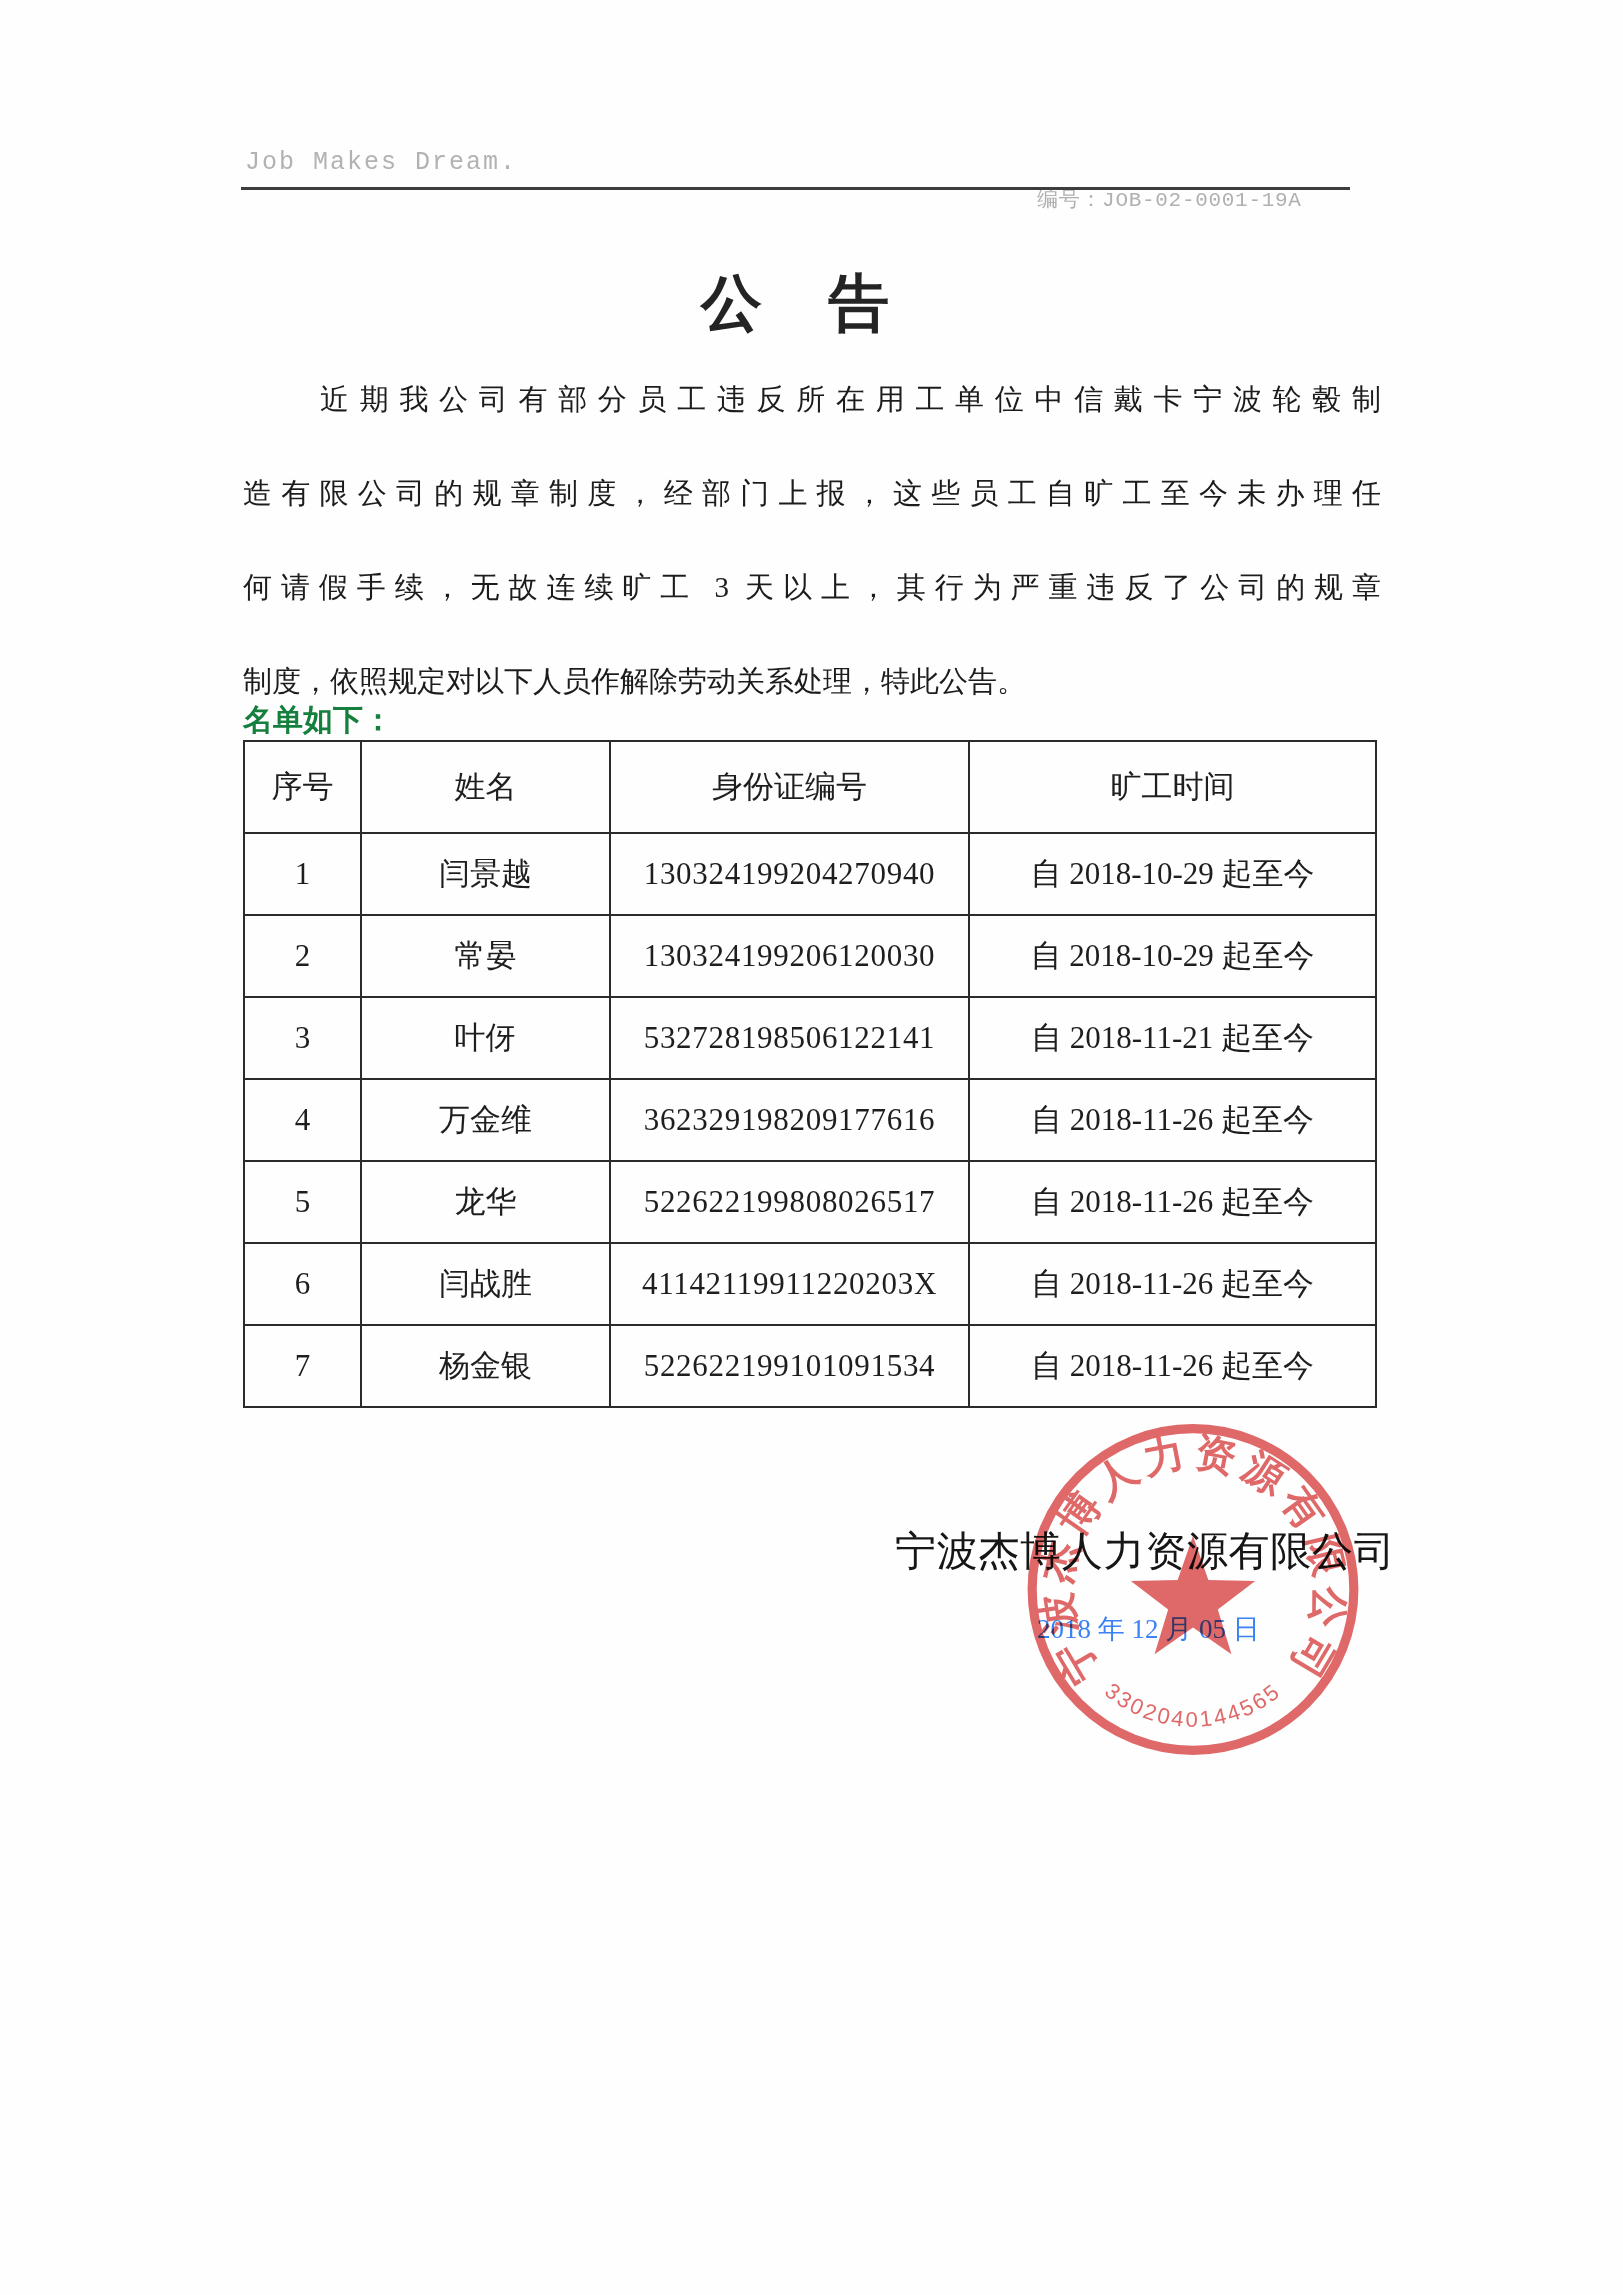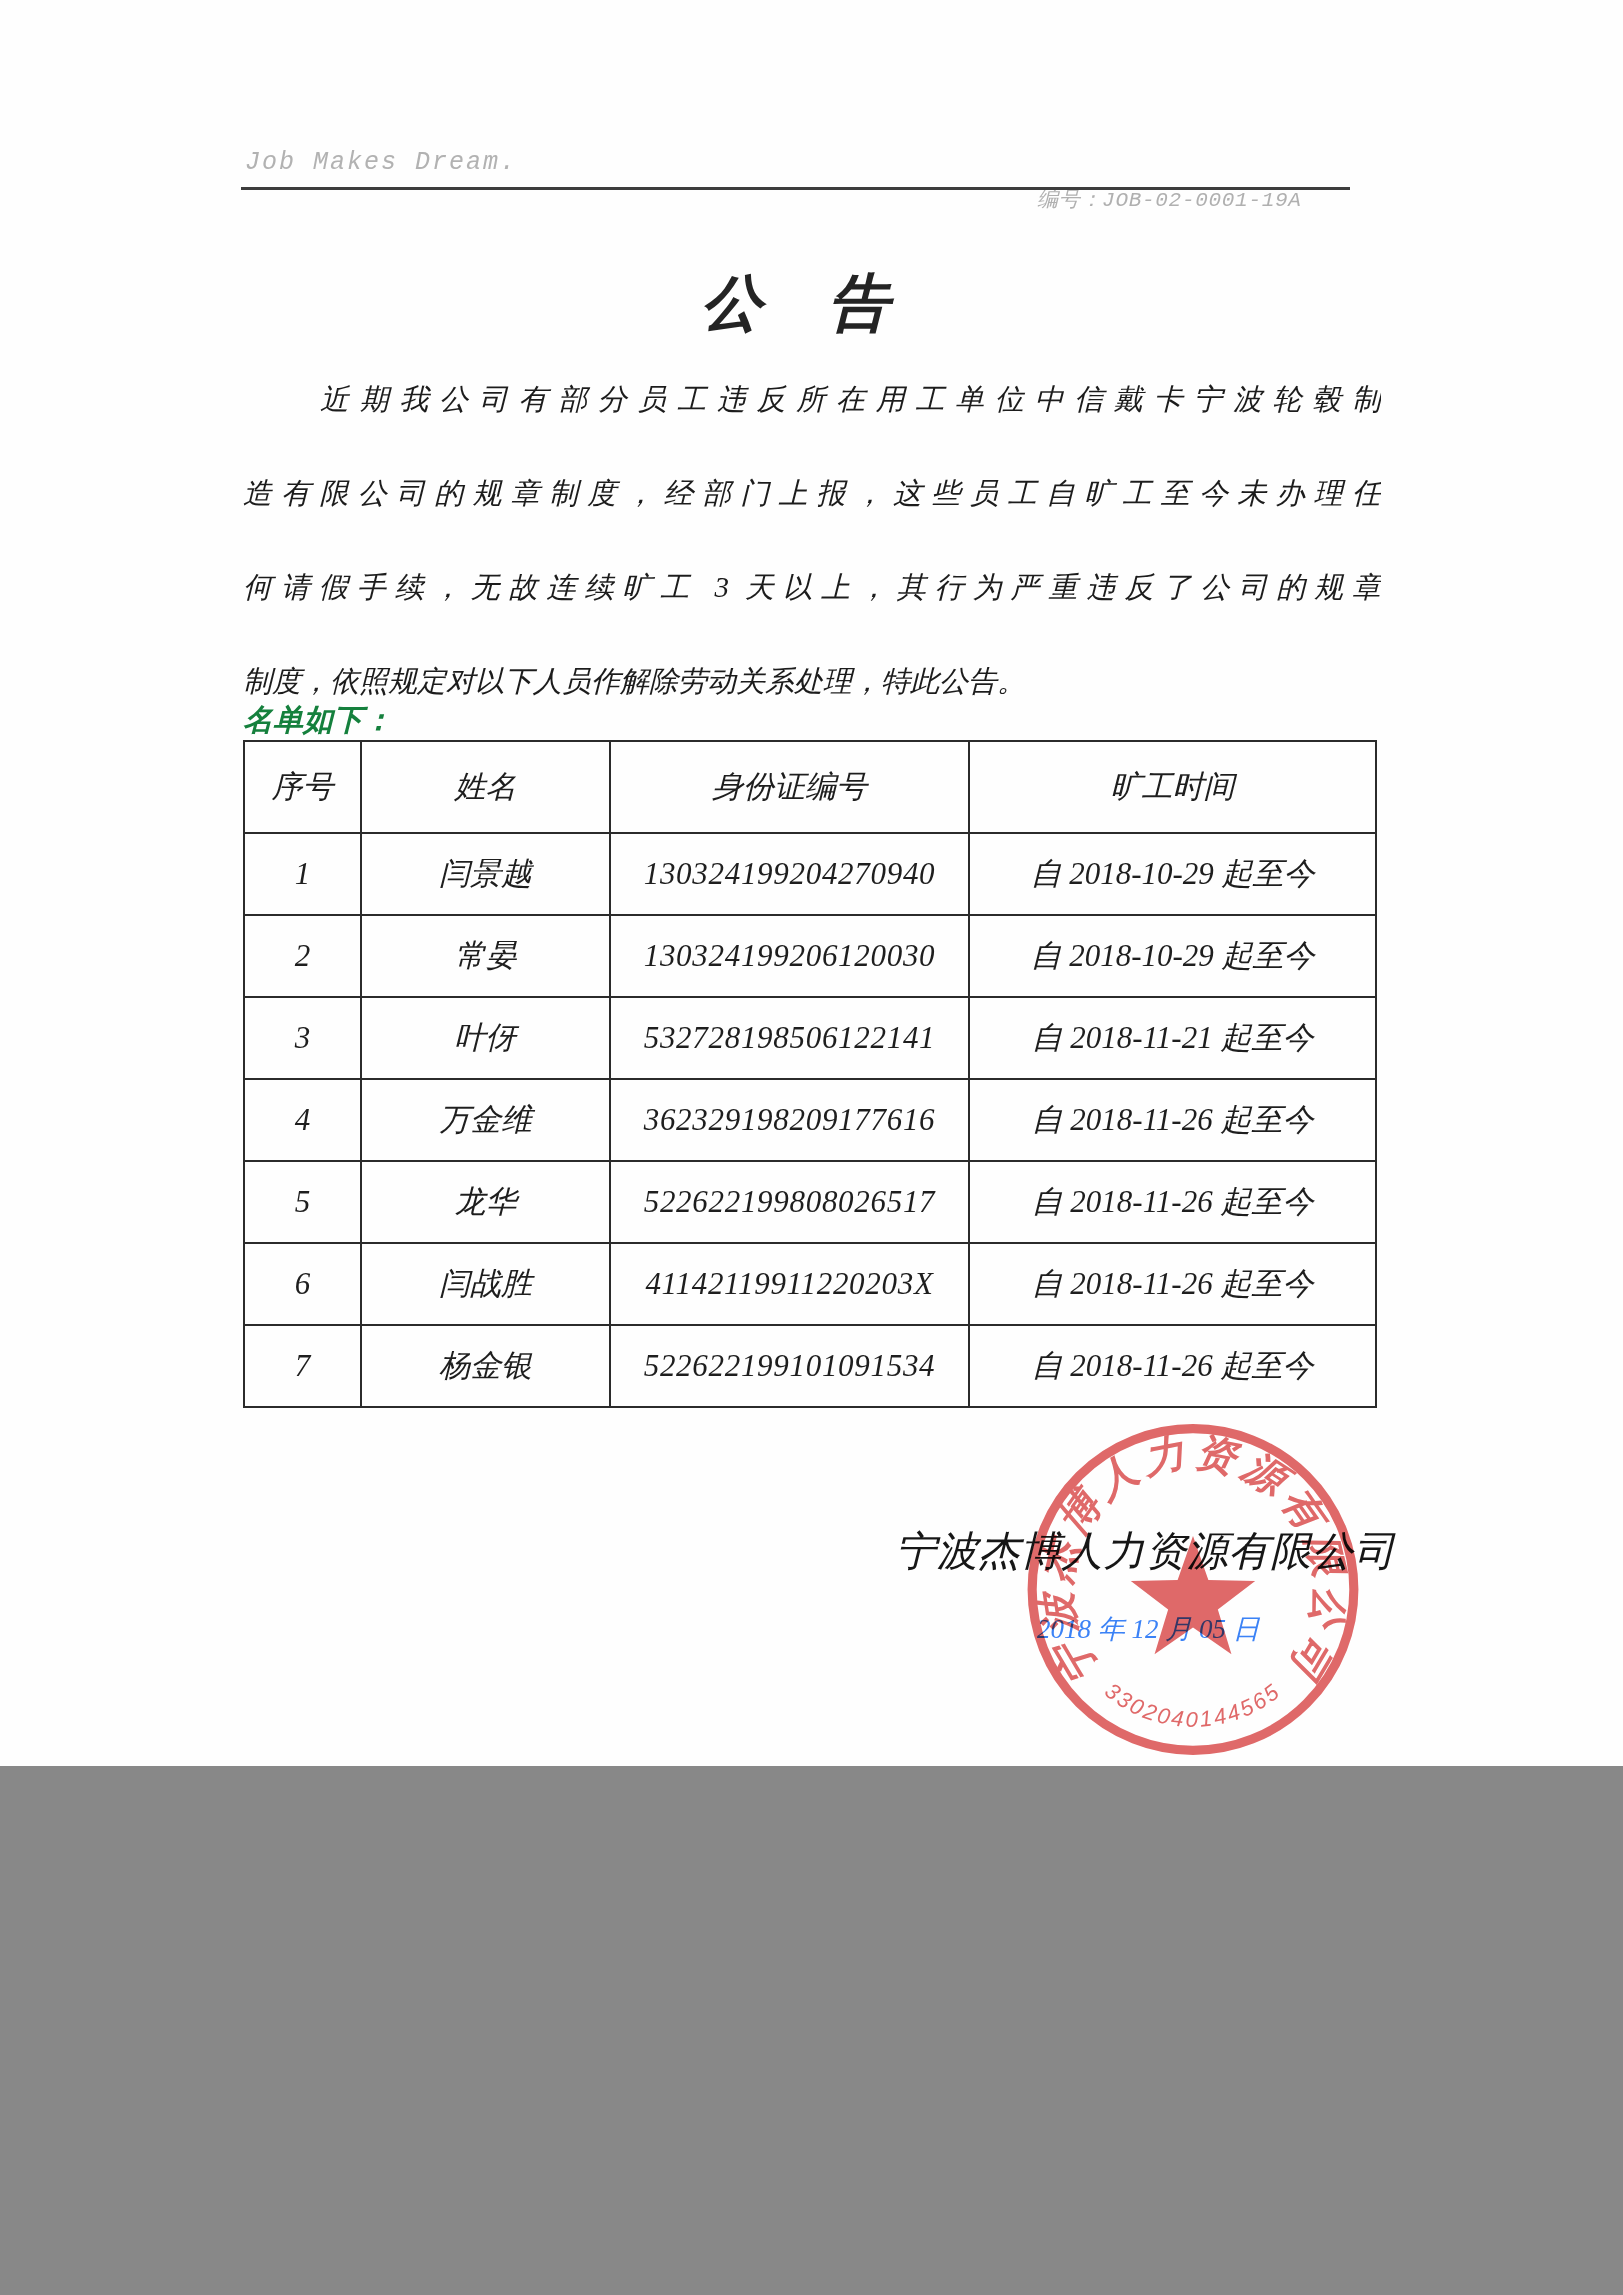--- a/index.html
+++ b/index.html
@@ -1,23 +1,22 @@
 <!DOCTYPE html>
 <html style="font-size:10.5px"><head>
 <meta charset="utf-8">
 <style>
   html,body{margin:0;padding:0;background:#888;}
   .page{
     position:relative;
-    width:1623px;height:1766px;
+    width:1623px;height:2295px;
     background:#fefefe;
     overflow:hidden;
     font-family:"Liberation Serif","DejaVu Serif",serif;
     color:#1f1f1f;
-    font-style:italic;
   }
   
   .hdr-left{
     position:absolute;left:245px;top:148px;
     font-family:"Liberation Mono","DejaVu Sans Mono",monospace;
     font-size:25px;letter-spacing:2px;color:#b2b2b2;
   }
   .hdr-right{
     position:absolute;left:1037px;top:141px;
     font-family:"Liberation Mono","DejaVu Sans Mono",monospace;

